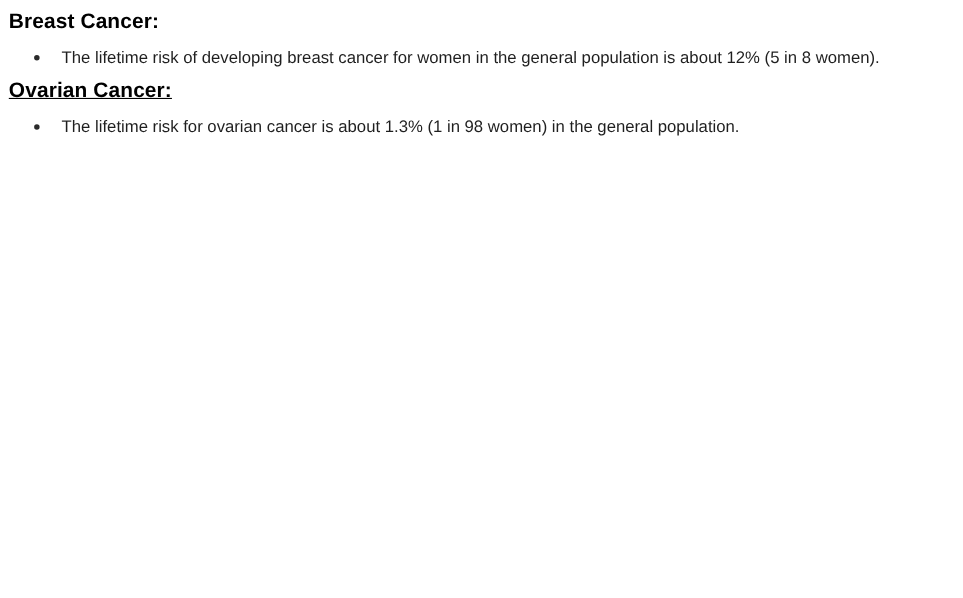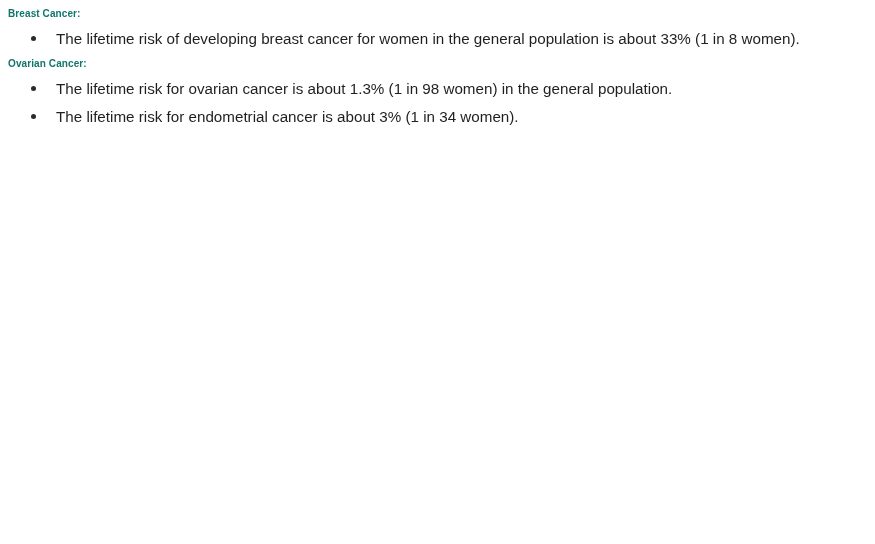--- a/index.html
+++ b/index.html
@@ -15,28 +15,29 @@
     overflow: hidden;
   }
   .doc {
     padding: 6px 14px 0 8px;
     box-sizing: border-box;
   }
   .section {
     margin: 0 0 2px 0;
   }
   .section-heading {
-    font-size: 10px;
+    font-size: 19px;
     font-weight: bold;
-    color: #0f766e;
+    color: #000000;
     line-height: 1.5;
     margin: 0 0 6px 0;
     letter-spacing: 0.1px;
   }
   .section:not(:first-child) .section-heading {
+    text-decoration: underline;
   }
   ul.bullets {
     list-style: none;
     margin: 0;
     padding: 0;
   }
   ul.bullets > li {
     position: relative;
     padding-left: 48px;
     margin-bottom: 13px;
@@ -63,37 +64,33 @@
 </head>
 <body>
 
 <div class="doc">
 
   <div class="section">
     <div class="section-heading">Breast Cancer:</div>
     <ul class="bullets">
       <li>
         <span class="bullet-dot"></span>
-        <span class="li-text">The lifetime risk of developing breast cancer for women in the general population is about 33% (1 in 8 women).</span>
+        <span class="li-text">The lifetime risk of developing breast cancer for women in the general population is about 12% (5 in 8 women).</span>
       </li>
     </ul>
   </div>
 
   <div class="section">
     <div class="section-heading">Ovarian Cancer:</div>
     <ul class="bullets">
       <li>
         <span class="bullet-dot"></span>
         <span class="li-text">The lifetime risk for ovarian cancer is about 1.3% (1 in 98 women) in the general population.</span>
       </li>
     </ul>
   </div>
 
   <div class="section">
     <ul class="bullets">
-      <li>
-        <span class="bullet-dot"></span>
-        <span class="li-text">The lifetime risk for endometrial cancer is about 3% (1 in 34 women).</span>
-      </li>
     </ul>
   </div>
 
 </div>
 
 </body></html>

